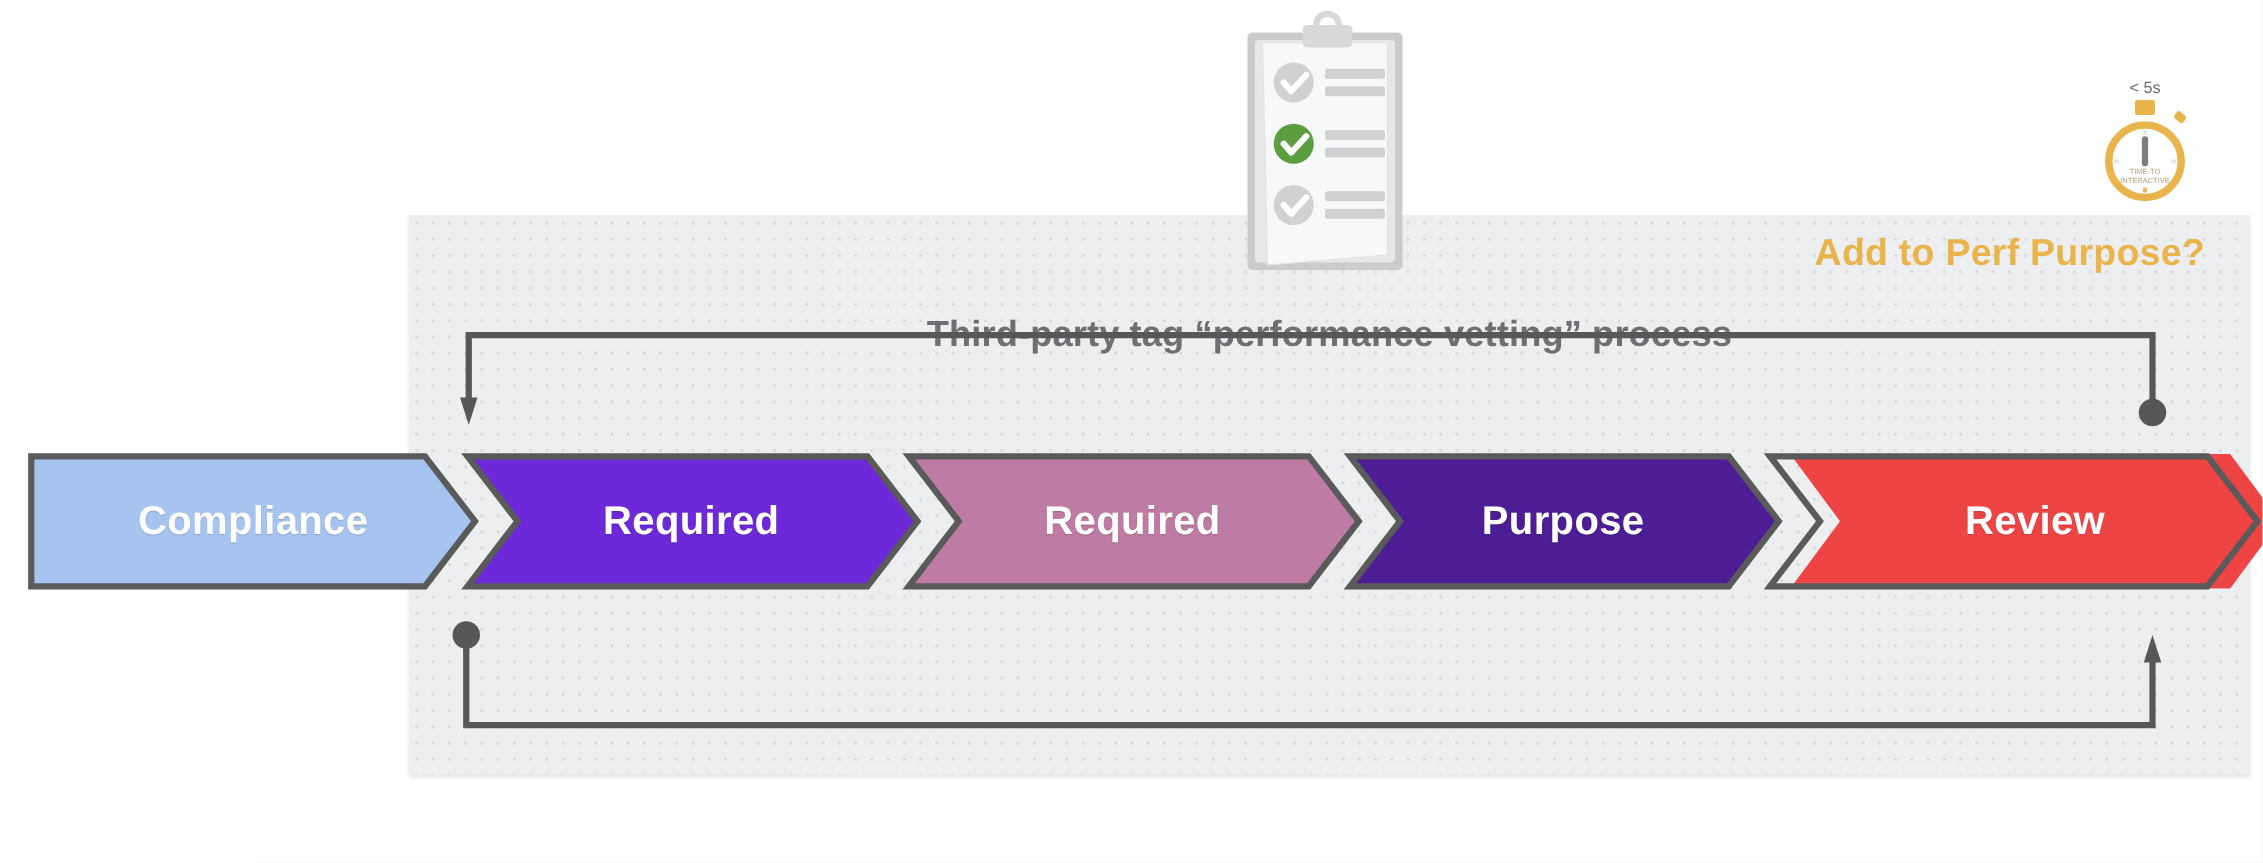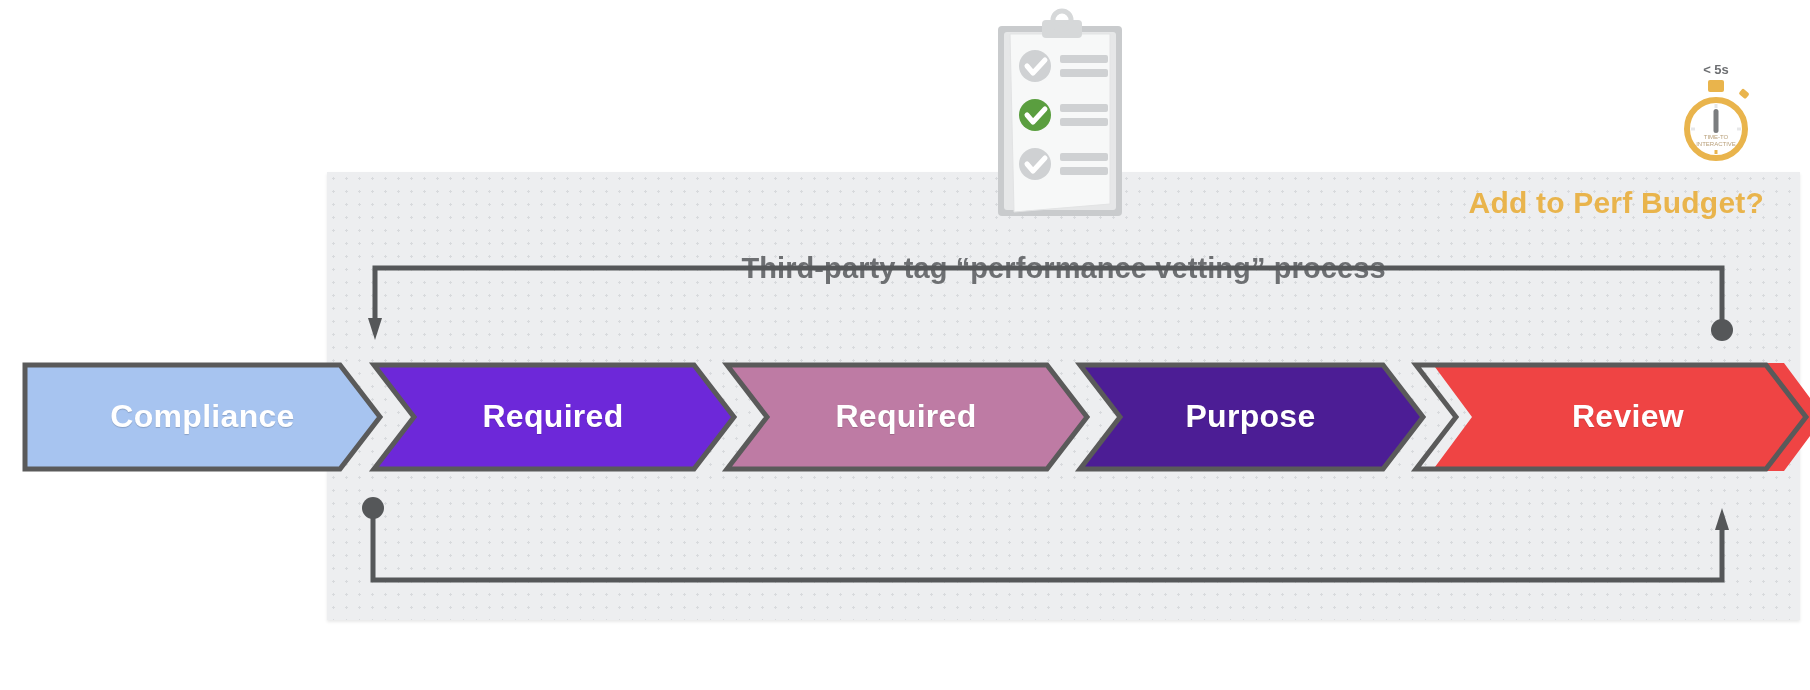--- a/index.html
+++ b/index.html
@@ -58,30 +58,30 @@
   .chev span{position:relative;top:-1px;}
 
   
   .clipboard{position:absolute;left:990px;top:8px;width:140px;height:215px;}
 
   
   .stopwatch{position:absolute;left:1668px;top:62px;width:96px;height:105px;}
   .tti-label{
     position:absolute;left:0;top:0;width:96px;
     text-align:center;
-    font-size:13px;font-weight:bold;color:#6d6f72;
+    font-size:13px;font-weight:normal;color:#6d6f72;
   }
 </style>
 </head>
 <body>
 
 <div id="stage">
 
   <div class="panel">
-    <div class="perf-budget">Add to Perf Budget?</div>
+    <div class="perf-budget">Add to Perf Purpose?</div>
     <div class="process-title">Third-party tag “performance vetting” process</div>
   </div>
 
   <svg class="conn" viewBox="0 0 1810 690">
     <defs>
       <marker id="arrowDown" markerWidth="12" markerHeight="12" refX="5" refY="9" orient="auto">
         <path d="M0,0 L10,0 L5,10 Z" fill="#555759"></path>
       </marker>
       <marker id="arrowUp" markerWidth="12" markerHeight="12" refX="5" refY="9" orient="auto">
         <path d="M0,0 L10,0 L5,10 Z" fill="#555759"></path>

